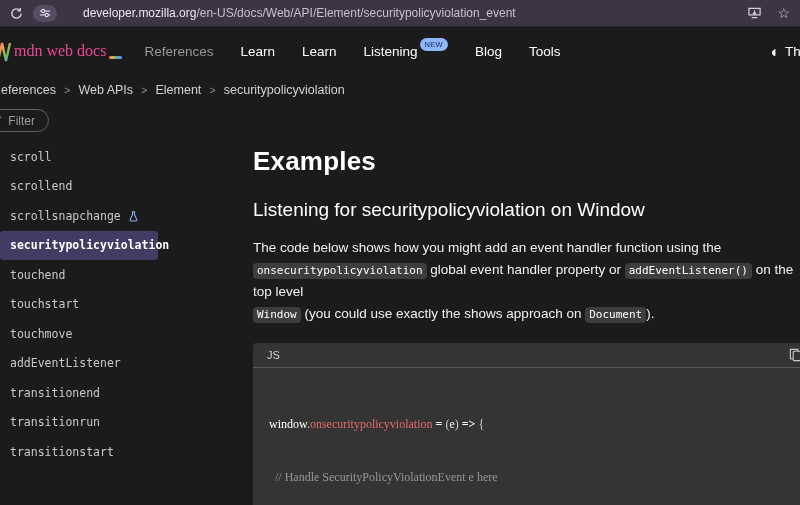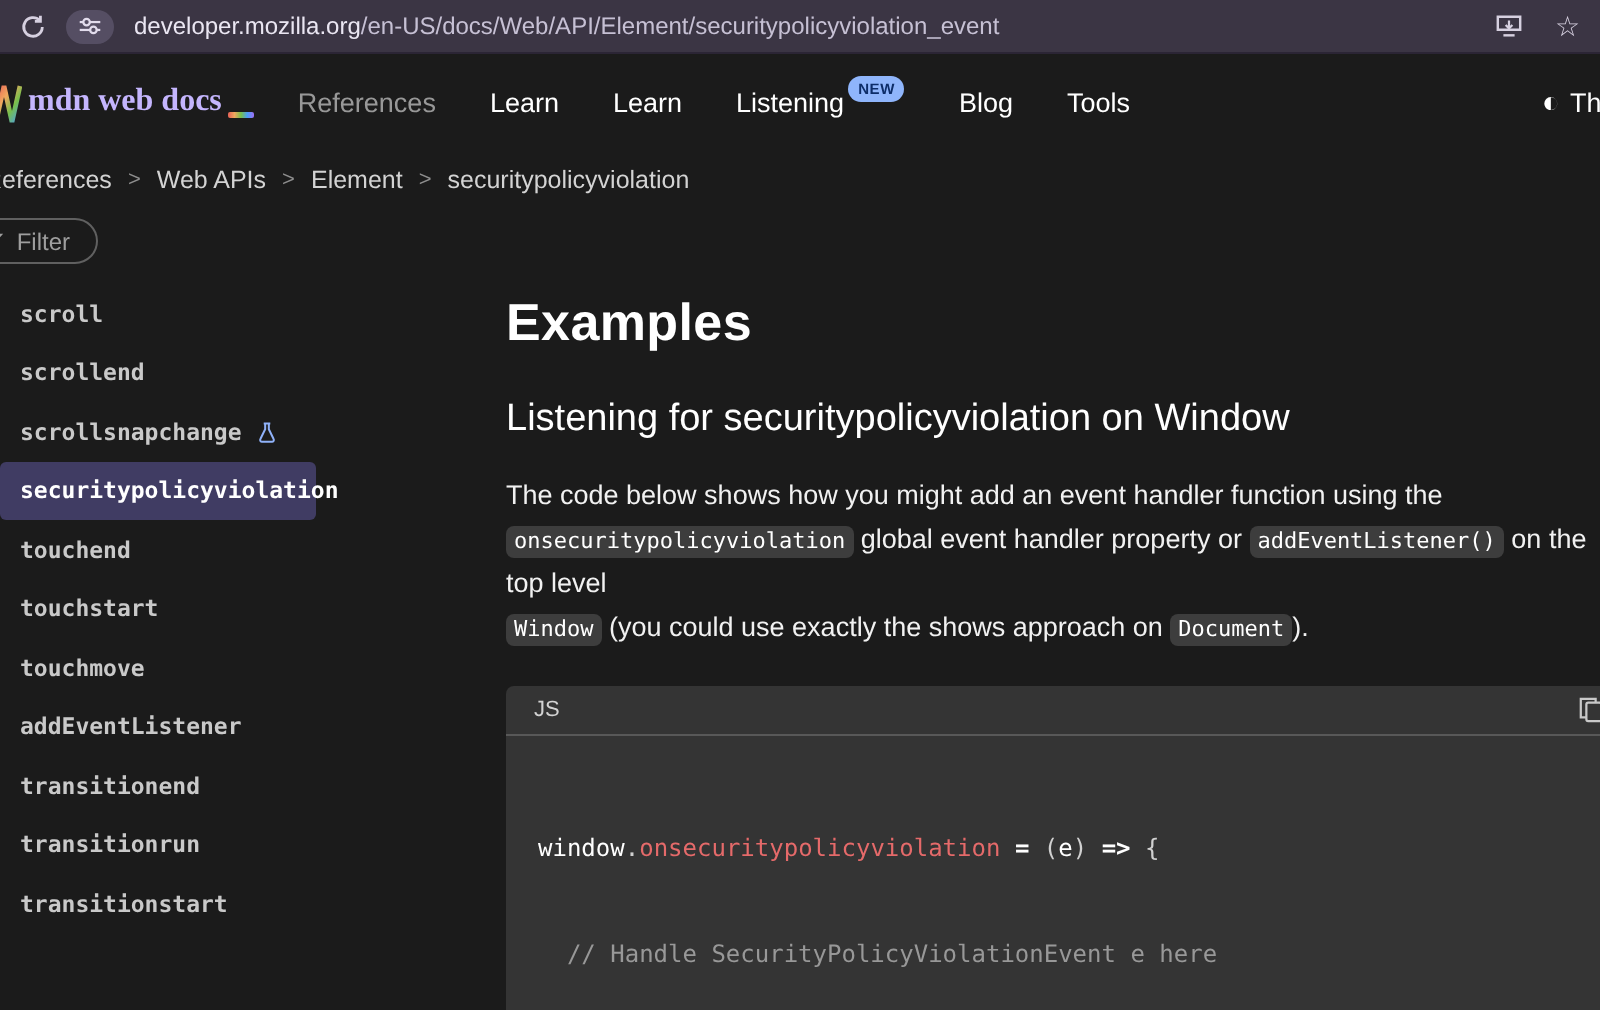--- a/index.html
+++ b/index.html
@@ -12,45 +12,45 @@
   
   .browser-bar {
     height:26px; background:#3b3544; border-bottom:1px solid #2b2535;
     display:flex; align-items:center; padding:0 10px; gap:10px;
   }
   .b-icon { display:flex; align-items:center; justify-content:center; color:#d6d0e0; }
   .site-chip {
     width:24px; height:17px; border-radius:9px; background:#554e63;
     display:flex; align-items:center; justify-content:center;
   }
-  .url { font-size:12px; white-space:nowrap; }
+  .url { font-size:12px; white-space:nowrap;margin-left:16px; }
   .url .domain { color:#eae6f2; }
   .url .path { color:#c6c0d4; }
   .browser-right { margin-left:auto; display:flex; align-items:center; gap:15px; }
   .star-glyph { font-size:14px; color:#d6d0e0; line-height:1; }
 
   
   .mdn-header {
     height:49px; background:#1b1b1b; display:flex; align-items:center;
     position:relative; padding-left:2px; overflow:visible;
   }
   .logo { display:flex; align-items:flex-end; gap:3px; margin-left:-5px; }
   .logo-text {
-    font-family:"Liberation Serif", serif; font-weight:700;
-    font-size:16px; color:#c4b5fd; line-height:1; padding-bottom:3px;
+    font-family:"Liberation Serif", serif; font-weight:400;
+    font-size:16px; color:#ec4899; line-height:1; padding-bottom:3px;
   }
   .logo-underscore {
     width:13px; height:3px; border-radius:1px; margin-bottom:3px;
     background:linear-gradient(90deg,#e66056,#f1a85f,#76bf4b,#4a9df8,#9f6ef5);
   }
   .nav { display:flex; gap:27px; margin-left:22px; font-size:13.5px; align-items:center; }
   .nav-item { color:#ffffff; cursor:pointer; display:flex; align-items:flex-start; }
   .nav-item.dim { color:#989898; }
   .badge {
-    background:#8fb5fb; color:#0d2d68; font-size:7.5px; font-weight:700;
+    background:#8fb5fb; color:#0d2d68; font-size:7.5px; font-weight:400;
     padding:2px 5px; border-radius:7px; margin-left:2px; position:relative; top:-6px;
     letter-spacing:.3px;
     text-align:center;
   }
   .theme-toggle {
     position:absolute; right:-27px; top:0; height:100%;
     display:flex; align-items:center; gap:5px; color:#ffffff; font-size:13.5px;
   }
   .theme-glyph { font-size:15px; line-height:1; }
 
@@ -71,21 +71,21 @@
     display:flex; align-items:center; justify-content:flex-end;
     padding-right:13px; gap:6px; color:#9e9e9e; font-size:12px; cursor:pointer;
   }
   .side-list {
     list-style:none; margin:10px 0 0; padding:0;
     font-family:"DejaVu Sans Mono","Liberation Mono",monospace;
     font-size:11.5px; color:#c9c9c9;
   }
   .side-list li {
     height:29.5px; display:flex; align-items:center; gap:7px;
-    padding-left:10px; box-sizing:border-box; cursor:pointer;font-weight:bold;
+    padding-left:10px; box-sizing:border-box; cursor:pointer;
   }
   .side-list li.active {
     background:#403c63; width:158px; border-radius:3px;
     color:#ffffff; font-weight:700;
   }
   .flask { flex:none; margin-top:1px; }
 
   
   .main { width:557px; flex:none; }
   .h2 { margin:42px 0 0; font-size:26px; font-weight:700; color:#ffffff; line-height:30px; letter-spacing:.2px; }
@@ -103,21 +103,21 @@
   .code-head {
     height:24px; display:flex; align-items:center; padding:0 14px;
     border-bottom:1px solid #585858; color:#d2d2d2; font-size:11px; position:relative;
   }
   .copy-btn { position:absolute; right:8px; top:5px; cursor:pointer; color:#c9c9c9; }
   .code-body {
     padding:13px 16px 14px;
     font-family:"DejaVu Sans Mono","Liberation Mono",monospace;
     font-size:12px; line-height:17.5px; white-space:pre; color:#ffffff;
   }
-  .cl { min-height:17.5px; }
+  .cl { min-height:17.5px;font-family:Liberation Serif, serif; }
   .tk-p  { color:#ffffff; }
   .tk-pu { color:#d0d0d0; }
   .tk-f  { color:#e56a6a; }
   .tk-o  { color:#ffffff; font-weight:700; }
   .tk-c  { color:#989898; }
 </style>
 </head>
 <body>
 
 <div class="browser-bar">

